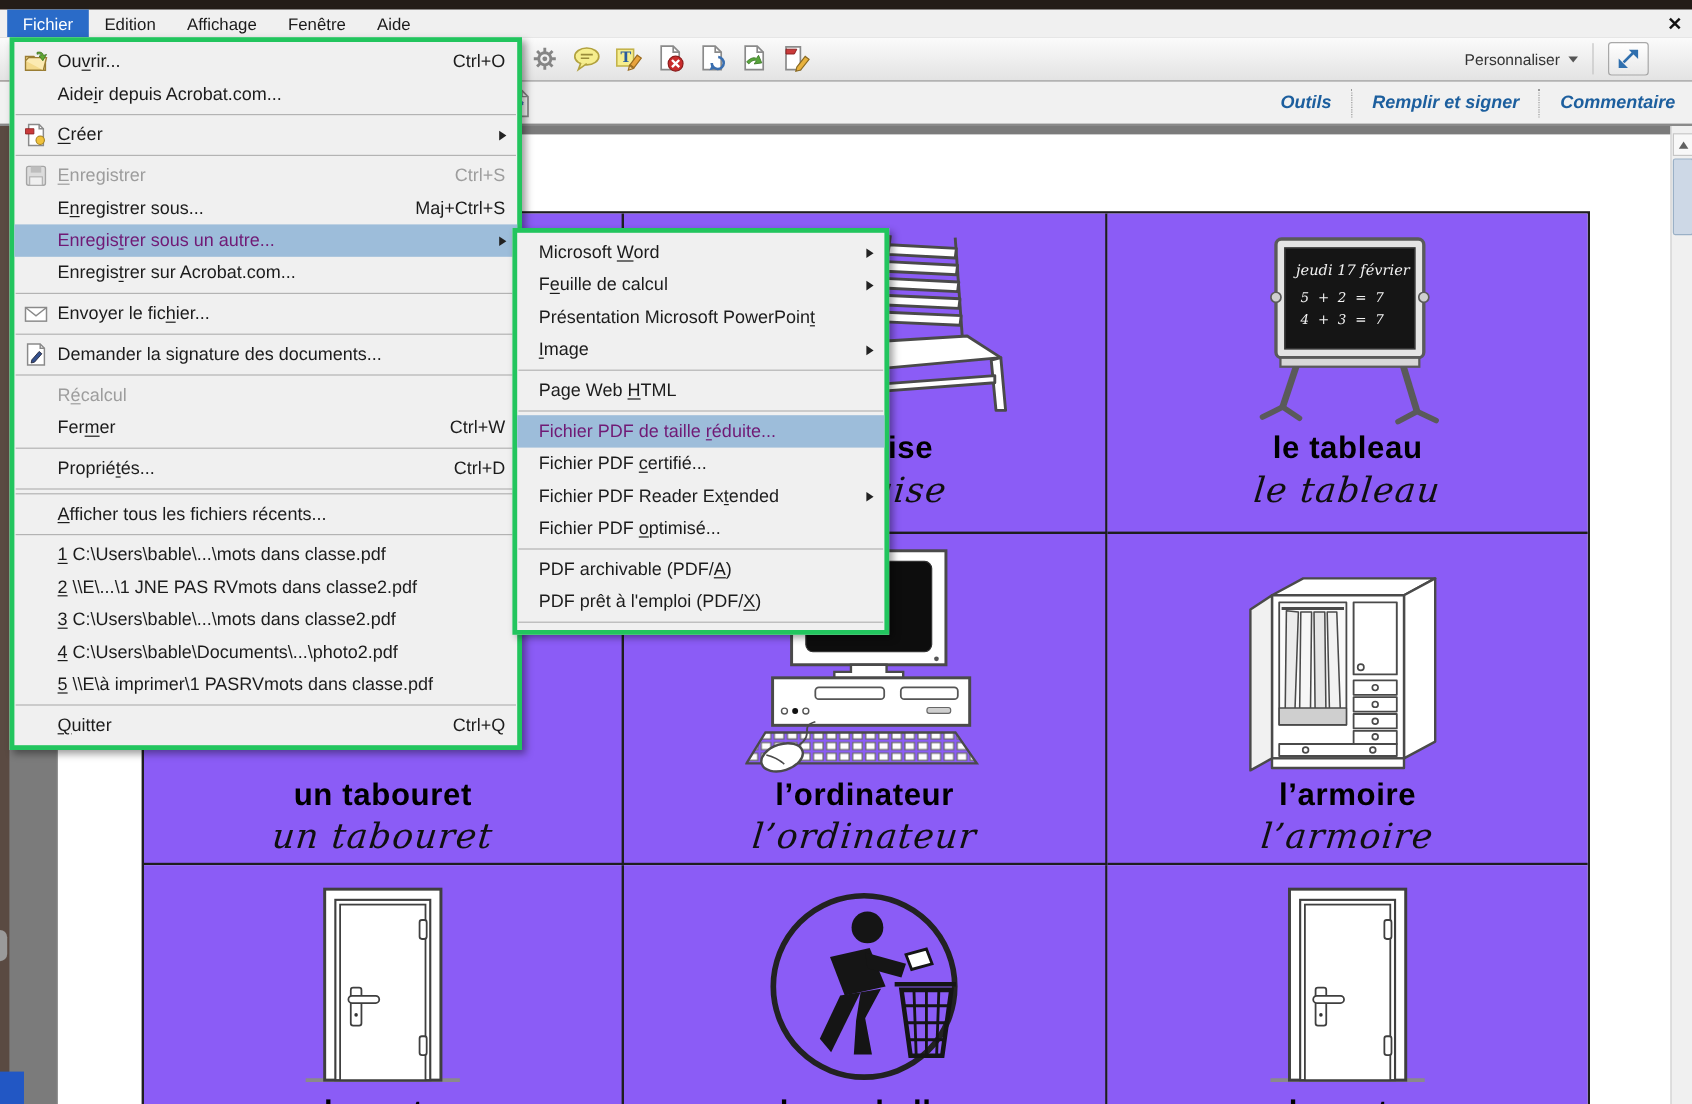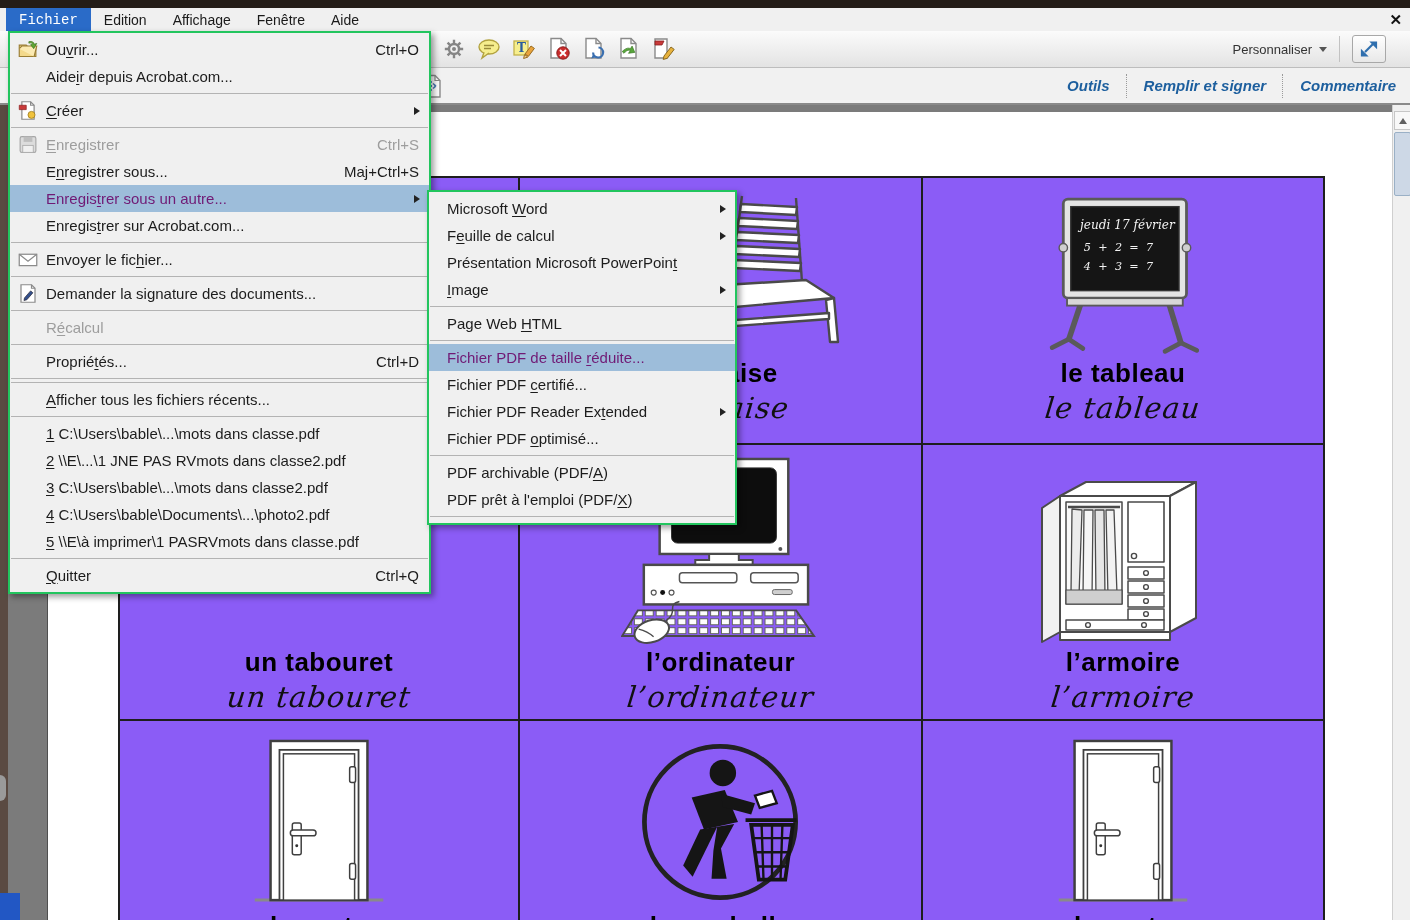--- a/index.html
+++ b/index.html
@@ -6,27 +6,27 @@
   #app{position:relative;width:1410px;height:920px;overflow:hidden;background:#7b7b7b;
        font-family:"Liberation Sans",sans-serif;-webkit-font-smoothing:antialiased;}
   
   .top-strip{position:absolute;left:0;top:0;width:1410px;height:8px;background:#241d18;}
   .left-strip{position:absolute;left:0;top:8px;width:8px;height:912px;background:#5a4a42;}
   .pane-handle{position:absolute;left:0;top:775px;width:6px;height:26px;background:#9a9a9a;border-radius:0 6px 6px 0;}
   .corner-blue{position:absolute;left:0;top:893px;width:20px;height:27px;background:#2257c4;z-index:90;}
   
   .menubar{position:absolute;left:0;top:8px;width:1410px;height:23px;background:#f0f0f0;display:flex;align-items:stretch;padding-left:6px;font-size:14px;box-sizing:border-box;}
   .mb{padding:0 13px;display:flex;align-items:center;color:#1a1a1a;cursor:default;}
-  .mb.active{background:#2a6bc8;color:#fff;font-family:Liberation Mono, monospace;}
+  .mb.active{background:#2a6bc8;color:#fff;}
   .close-x{position:absolute;right:8px;top:8px;height:23px;display:flex;align-items:center;color:#111;font-size:15px;font-weight:bold;}
   
   .toolbar1{position:absolute;left:0;top:31px;width:1410px;height:37px;background:linear-gradient(#fbfbfb,#e3e3e3);border-bottom:1px solid #bdbdbd;box-sizing:border-box;}
   .tb-icons{position:absolute;left:442px;top:6px;display:flex;gap:11px;}
   .tbi{width:24px;height:24px;display:flex;align-items:center;justify-content:center;}
-  .tb1-right{position:absolute;right:24px;top:0;height:36px;display:flex;align-items:center;gap:12px;}
+  .tb1-right{position:absolute;right:36px;top:0;height:36px;display:flex;align-items:center;gap:12px;}
   .personnaliser{font-size:13px;color:#333;display:flex;align-items:center;gap:7px;}
   .caret-down{width:0;height:0;border-left:4px solid transparent;border-right:4px solid transparent;border-top:5px solid #555;}
   .vsep{width:1px;height:26px;background:#c2c2c2;}
   .expand-btn{width:32px;height:26px;border:1px solid #a8a8a8;border-radius:3px;background:linear-gradient(#fff,#e8e8e8);display:flex;align-items:center;justify-content:center;}
   
   .toolbar2{position:absolute;left:0;top:68px;width:1410px;height:37px;background:#f1f1f1;border-bottom:2px solid #8a8a8a;box-sizing:border-box;}
   .fit-icon{position:absolute;left:420px;top:6px;}
   .tb2-right{position:absolute;right:14px;top:0;height:35px;display:flex;align-items:center;gap:16px;}
   .bluelink{font-size:15px;font-weight:bold;color:#1d5f9e;font-style:italic;}
   .dotsep{width:1px;height:24px;border-left:1px dotted #9a9a9a;}
@@ -42,21 +42,21 @@
   .imgbox{display:flex;align-items:flex-end;justify-content:center;width:100%;}
   .print{font-size:26px;font-weight:600;color:#000;letter-spacing:.5px;line-height:30px;margin-top:2px;}
   .cursive{font-family:"DejaVu Serif",serif;font-style:italic;font-size:29px;color:#101010;letter-spacing:1px;margin-top:3px;transform:skewX(-6deg);}
   .chair-shift{margin-left:96px;}
   
   .scrollbar{position:absolute;right:0;top:0;width:18px;height:815px;background:#f0f0f0;border-left:1px solid #cfcfcf;box-sizing:border-box;}
   .sb-up{position:absolute;left:1px;top:6px;width:15px;height:17px;background:#f8f8f8;border:1px solid #c6c6c6;display:flex;align-items:center;justify-content:center;}
   .sb-up .tri{width:0;height:0;border-left:4px solid transparent;border-right:4px solid transparent;border-bottom:6px solid #606060;}
   .sb-thumb{position:absolute;left:1px;top:27px;width:15px;height:62px;background:#cdd8e6;border:1px solid #9ab0c6;border-radius:2px;}
   
-  .menu{position:absolute;background:#f0f0f0;border:2px solid #22c55e;box-shadow:3px 3px 6px rgba(0,0,0,.38);padding:3px 0;z-index:50;text-align:right;}
+  .menu{position:absolute;background:#f0f0f0;border:4px solid #22c55e;box-shadow:3px 3px 6px rgba(0,0,0,.38);padding:3px 0;z-index:50;text-align:right;}
   #fileMenu{left:8px;top:31px;width:419px;}
   #subMenu{left:427px;top:190px;width:306px;z-index:51;}
   .mi{display:flex;align-items:center;height:27px;padding:0 10px 0 36px;font-size:15px;color:#1c1c1c;position:relative;white-space:nowrap;box-sizing:border-box;}
   #subMenu .mi{padding-left:18px;}
   .mi.hl{background:#9dbdda;color:#701a75;}
   .mi.dis{color:#9d9d9d;}
   .mi u{text-decoration:underline;text-underline-offset:2px;}
   .lb{display:inline-block;}
   .sc{margin-left:auto;padding-left:28px;}
   .arr{position:absolute;right:9px;top:50%;transform:translateY(-50%);width:0;height:0;border-left:6px solid #222;border-top:4.5px solid transparent;border-bottom:4.5px solid transparent;}
@@ -435,20 +435,24 @@
             <path d="M16 2v4h4" fill="none" stroke="#8a8a8a" stroke-width="1.4"></path>
             <path d="M8 17l7-8 2.6 2.2-7 8-3.2.8z" fill="#33508d" stroke="#223" stroke-width="0.8"></path>
           </svg>
         </span>
       <span class="lb"><span>Demander la signature des documents...</span><u></u><span></span></span>
     </div>
     <div class="msep"></div>
     <div class="mi dis">
       <span class="lb"><span>R</span><u>é</u><span>calcul</span></span>
     </div>
+    <div class="mi">
+      <span class="lb"><span>Fer</span><u>m</u><span>er</span></span>
+      <span class="sc">Ctrl+W</span>
+    </div>
     <div class="msep"></div>
     <div class="mi">
       <span class="lb"><span>Proprié</span><u>t</u><span>és...</span></span>
       <span class="sc">Ctrl+D</span>
     </div>
     <div class="msep"></div>
     <div class="msep"></div>
     <div class="mi">
       <span class="lb"><span></span><u>A</u><span>fficher tous les fichiers récents...</span></span>
     </div>

